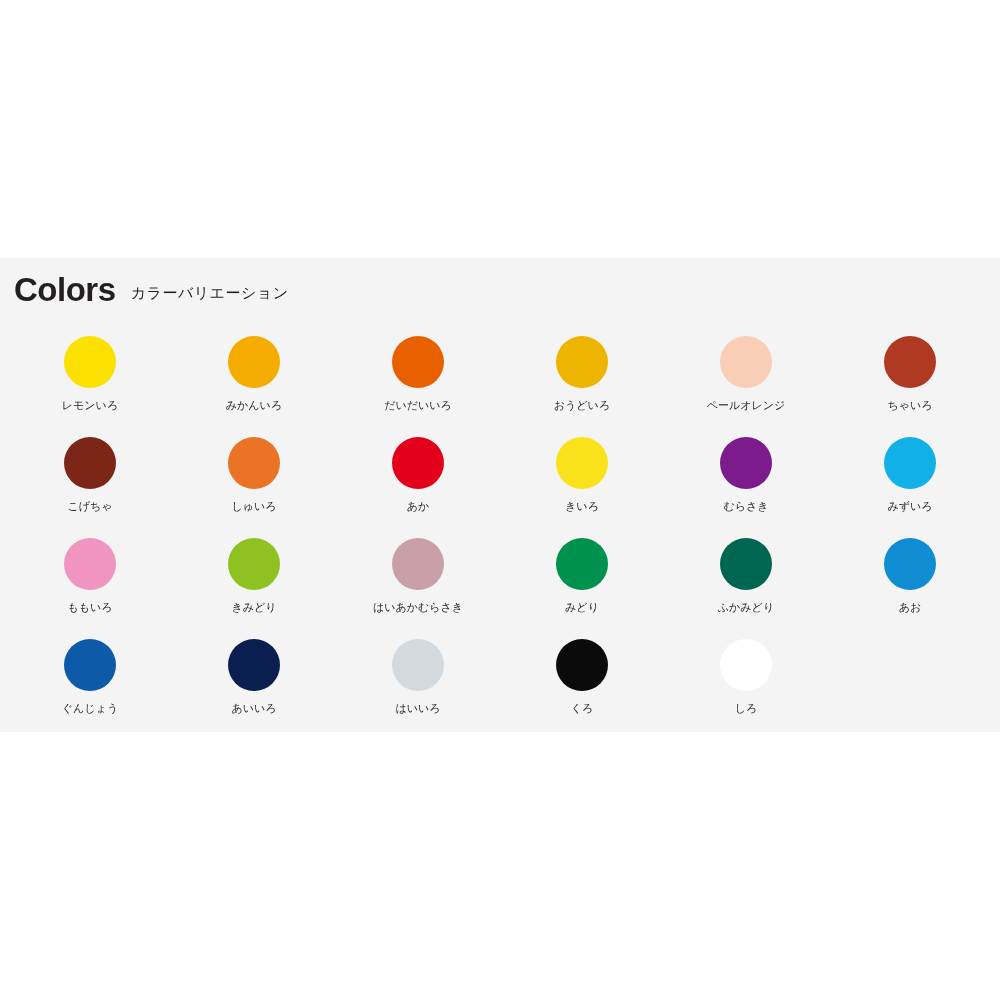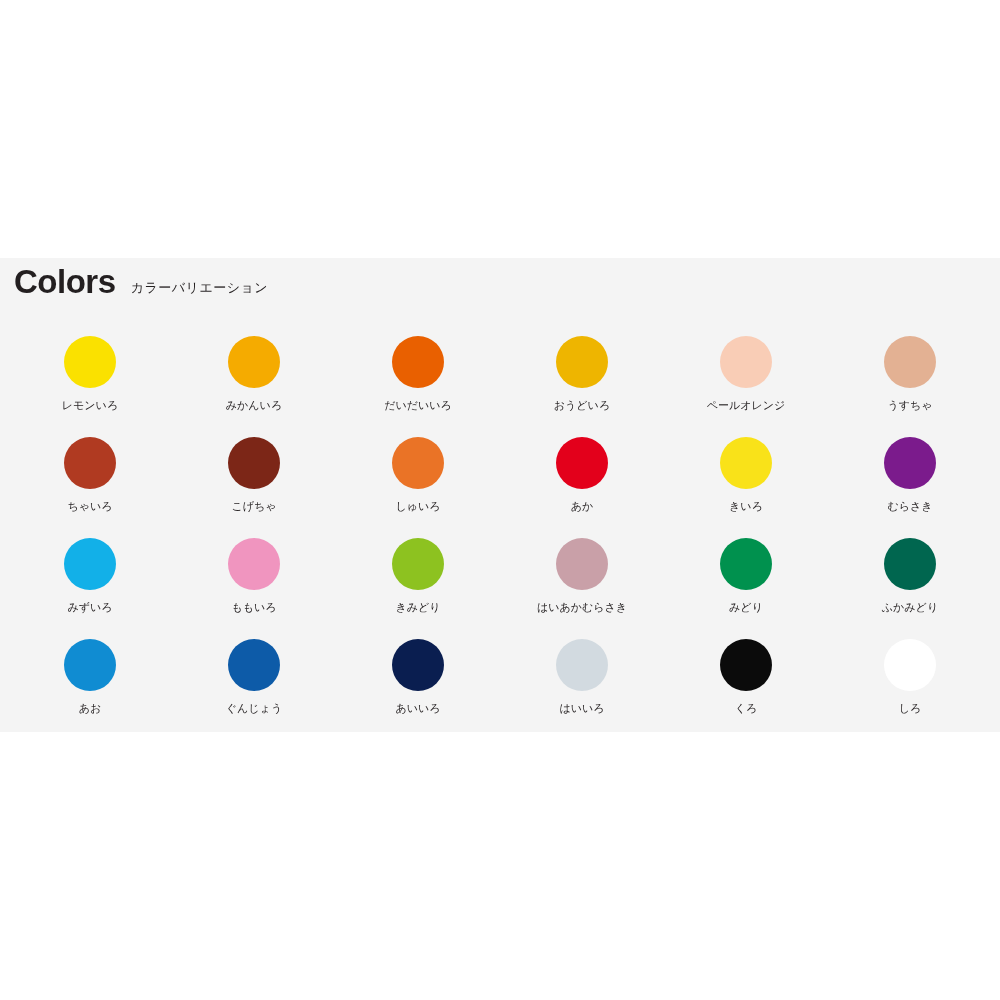--- a/index.html
+++ b/index.html
@@ -23,38 +23,38 @@
     left: 0;
     top: 258px;
     width: 1000px;
     height: 474px;
     background: #f4f4f4;
     box-sizing: border-box;
   }
   .panel-header {
     position: absolute;
     left: 14px;
-    top: 6px;
+    top: 14px;
     display: flex;
     align-items: flex-end;
     gap: 12px;
   }
   .title {
     font-family: "Liberation Sans", "DejaVu Sans", sans-serif;
     font-size: 34px;
     font-weight: bold;
     color: #231f20;
     letter-spacing: -0.5px;
     line-height: 1;
     transform: scaleX(0.97);
     transform-origin: left bottom;
   }
   .subtitle {
-    font-family: Liberation Sans, sans-serif;
-    font-size: 13px;
+    font-family: Liberation Mono, monospace;
+    font-size: 15px;
     color: #231f20;
     line-height: 1;
     padding-bottom: 4px;
     letter-spacing: 0.5px;
   }
   .grid {
     position: absolute;
     left: 0;
     top: 78px;
     width: 1000px;
@@ -114,24 +114,20 @@
         </div>
         <div class="swatch">
           <div class="dot" style="background: rgb(238, 181, 0);"></div>
           <div class="swatch-label">おうどいろ</div>
         </div>
         <div class="swatch">
           <div class="dot" style="background: rgb(249, 205, 182);"></div>
           <div class="swatch-label">ペールオレンジ</div>
         </div>
         <div class="swatch">
-          <div class="dot" style="background: rgb(227, 177, 147);"></div>
-          <div class="swatch-label">うすちゃ</div>
-        </div>
-        <div class="swatch">
           <div class="dot" style="background: rgb(176, 58, 33);"></div>
           <div class="swatch-label">ちゃいろ</div>
         </div>
         <div class="swatch">
           <div class="dot" style="background: rgb(124, 38, 23);"></div>
           <div class="swatch-label">こげちゃ</div>
         </div>
         <div class="swatch">
           <div class="dot" style="background: rgb(234, 115, 38);"></div>
           <div class="swatch-label">しゅいろ</div>

